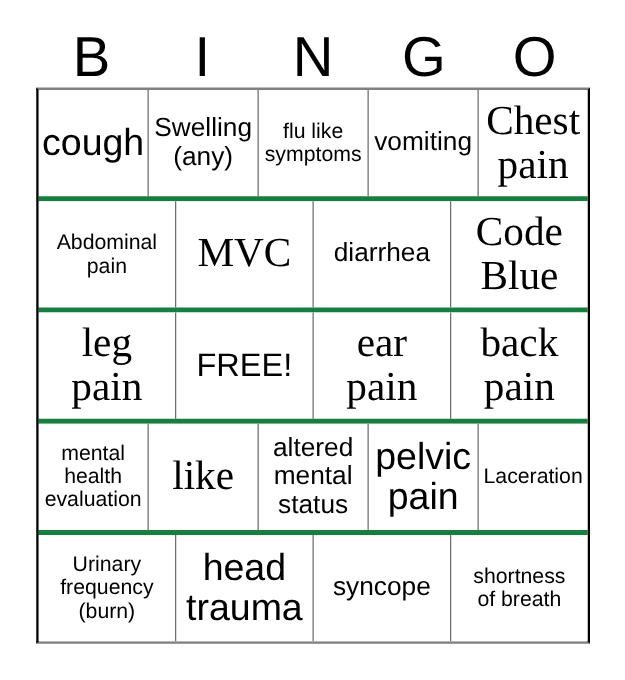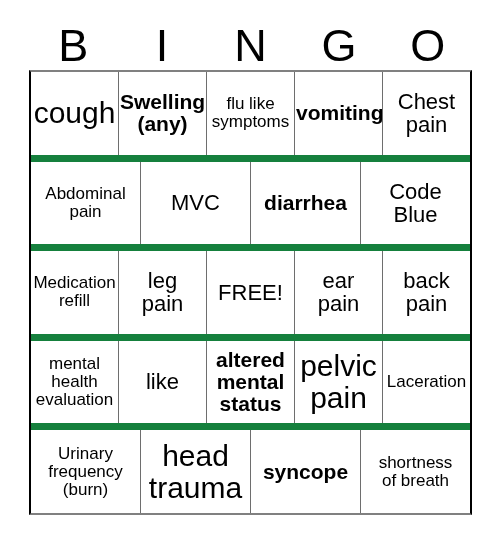--- a/index.html
+++ b/index.html
@@ -61,21 +61,21 @@
     display: flex;
     flex-direction: column;
     background: #ffffff;
   }
   .grid-row {
     flex: 1 1 0;
     display: flex;
     min-height: 0;
   }
   .grid-row + .grid-row {
-    border-top: 7px solid #15803d;
+    border-top: 4px solid #15803d;
   }
   .cell {
     flex: 1 1 0;
     min-width: 0;
     box-sizing: border-box;
     display: flex;
     align-items: center;
     justify-content: center;
     text-align: center;
     padding: 0 1px;
@@ -87,24 +87,24 @@
   }
   .cell-text {
     display: block;
     width: 100%;
     line-height: 1.06;
     color: #000000;
     white-space: pre-line;
   }
 
   
-  .fs-xxl .cell-text { font-size: 22px; }
+  .fs-xxl .cell-text { font-size: 33px; font-family: Liberation Serif, serif; }
   .fs-xl  .cell-text { font-size: 30px; }
-  .fs-lg  .cell-text { font-size: 22px; }
-  .fs-md  .cell-text { font-size: 21px; font-weight: bold; }
+  .fs-lg  .cell-text { font-size: 26px; }
+  .fs-md  .cell-text { font-size: 21px; }
   .fs-sm  .cell-text { font-size: 17px; }
   .fs-xs  .cell-text { font-size: 15px; }
 </style>
 </head>
 <body>
 
 <div id="bingo-card">
 
   <div id="header-row">
     <div class="header-letter">B</div>
@@ -148,24 +148,20 @@
       <div class="cell fs-md">
         <span class="cell-text">diarrhea</span>
       </div>
       <div class="cell fs-xxl">
         <span class="cell-text">Code
 Blue</span>
       </div>
     </div>
 
     <div class="grid-row">
-      <div class="cell fs-sm">
-        <span class="cell-text">Medication
-refill</span>
-      </div>
       <div class="cell fs-xxl">
         <span class="cell-text">leg
 pain</span>
       </div>
       <div class="cell fs-lg">
         <span class="cell-text">FREE!</span>
       </div>
       <div class="cell fs-xxl">
         <span class="cell-text">ear
 pain</span>

